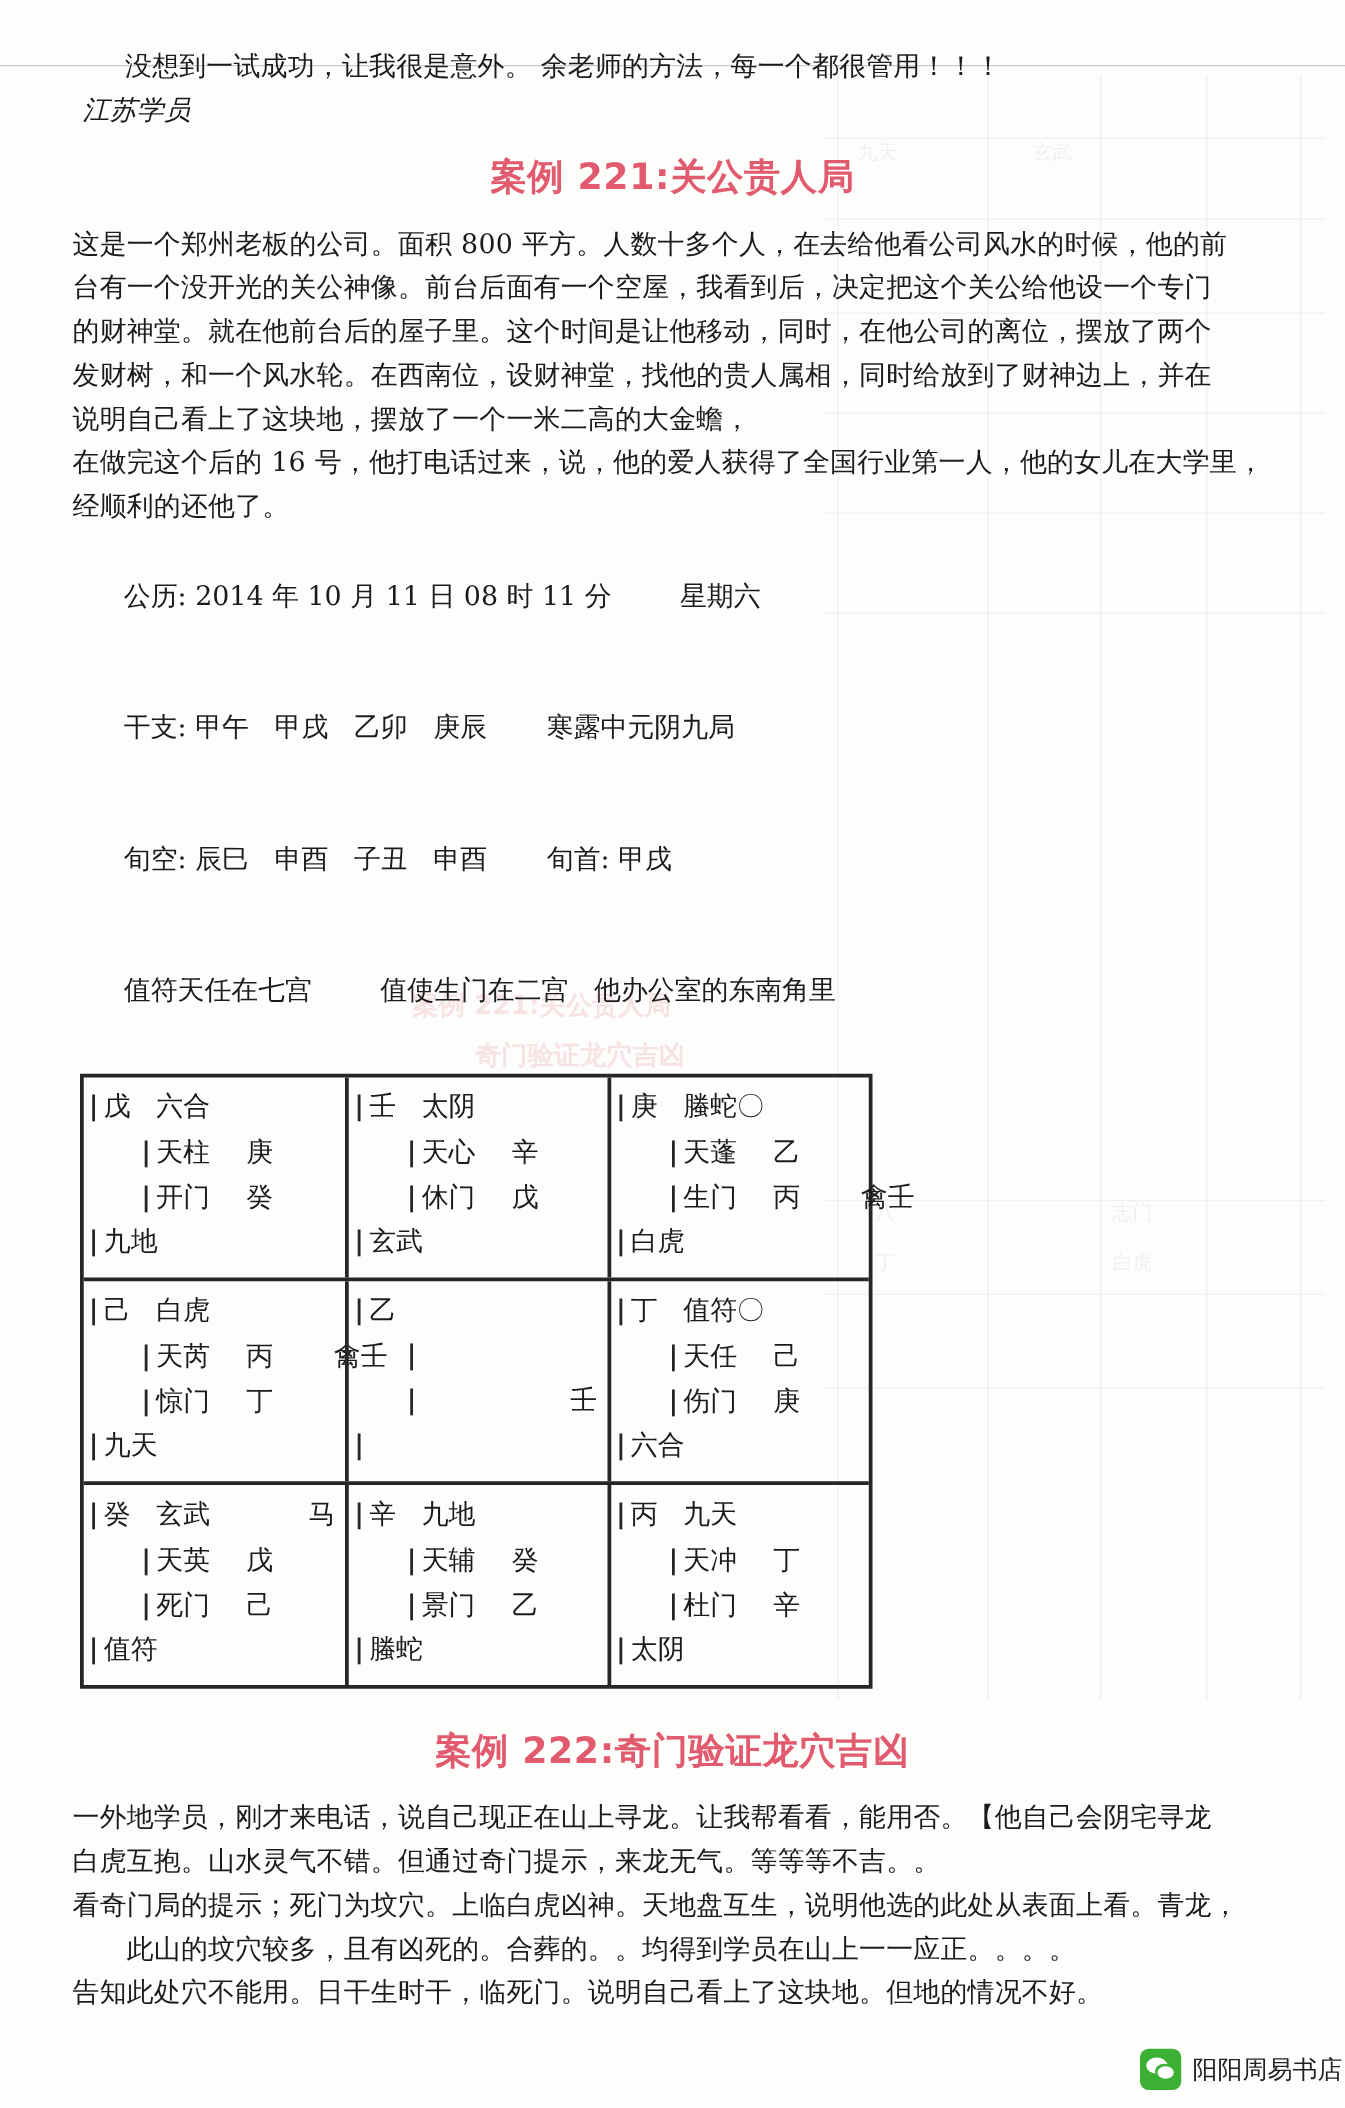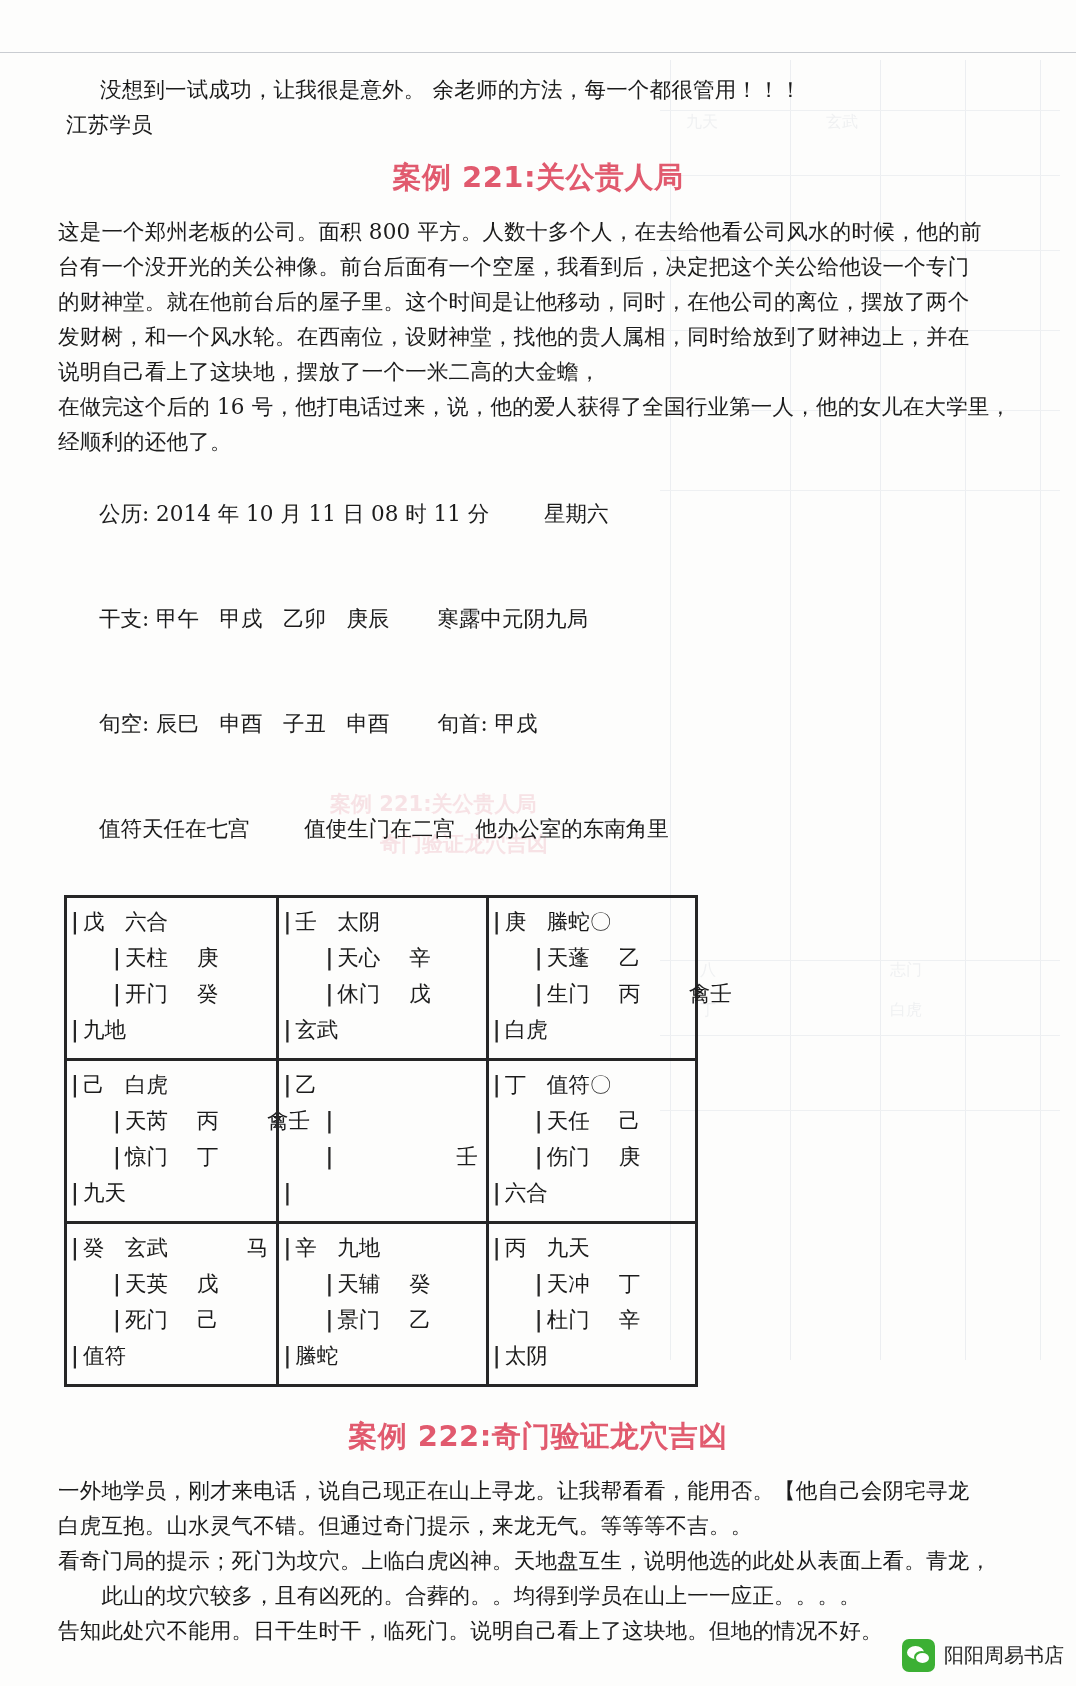--- a/index.html
+++ b/index.html
@@ -151,21 +151,21 @@
     position: absolute;
     right: 8px;
     top: 0;
     font-size: 21.5px;
     line-height: 36px;
   }
 
   
   .wechat {
     position: absolute;
-    right: 12px;
+    right: 2px;
     bottom: 14px;
     display: flex;
     align-items: center;
     gap: 9px;
     z-index: 5;
   }
   .wechat-icon {
     width: 33px;
     height: 33px;
     border-radius: 7px;
@@ -226,23 +226,23 @@
   <div class="ghost-gray" style="left:700px; top:1000px;">丁</div>
   <div class="ghost-gray" style="left:890px; top:1000px;">白虎</div>
   <div class="ghost-pink" style="left:330px; top:790px;">案例 221:关公贵人局</div>
   <div class="ghost-pink" style="left:380px; top:830px;">奇门验证龙穴吉凶</div>
 </div>
 
 <div class="topline"></div>
 
 <div class="page">
 
-  <div style="padding-top:72px;">
+  <div style="padding-top:36px;">
     <p class="para indent">没想到一试成功，让我很是意外。  余老师的方法，每一个都很管用！！！</p>
-    <p class="para" style="text-indent:8px;">江苏学员</p>
+    <p class="para" style="text-indent:8px;font-style:italic;">江苏学员</p>
   </div>
 
   <h2 class="case-title" style="margin-top:16px;">案例 221:关公贵人局</h2>
 
   <div style="margin-top:16px;">
     <p class="para">这是一个郑州老板的公司。面积 800 平方。人数十多个人，在去给他看公司风水的时候，他的前</p>
     <p class="para">台有一个没开光的关公神像。前台后面有一个空屋，我看到后，决定把这个关公给他设一个专门</p>
     <p class="para">的财神堂。就在他前台后的屋子里。这个时间是让他移动，同时，在他公司的离位，摆放了两个</p>
     <p class="para">发财树，和一个风水轮。在西南位，设财神堂，找他的贵人属相，同时给放到了财神边上，并在</p>
     <p class="para">说明自己看上了这块地，摆放了一个一米二高的大金蟾，</p>

